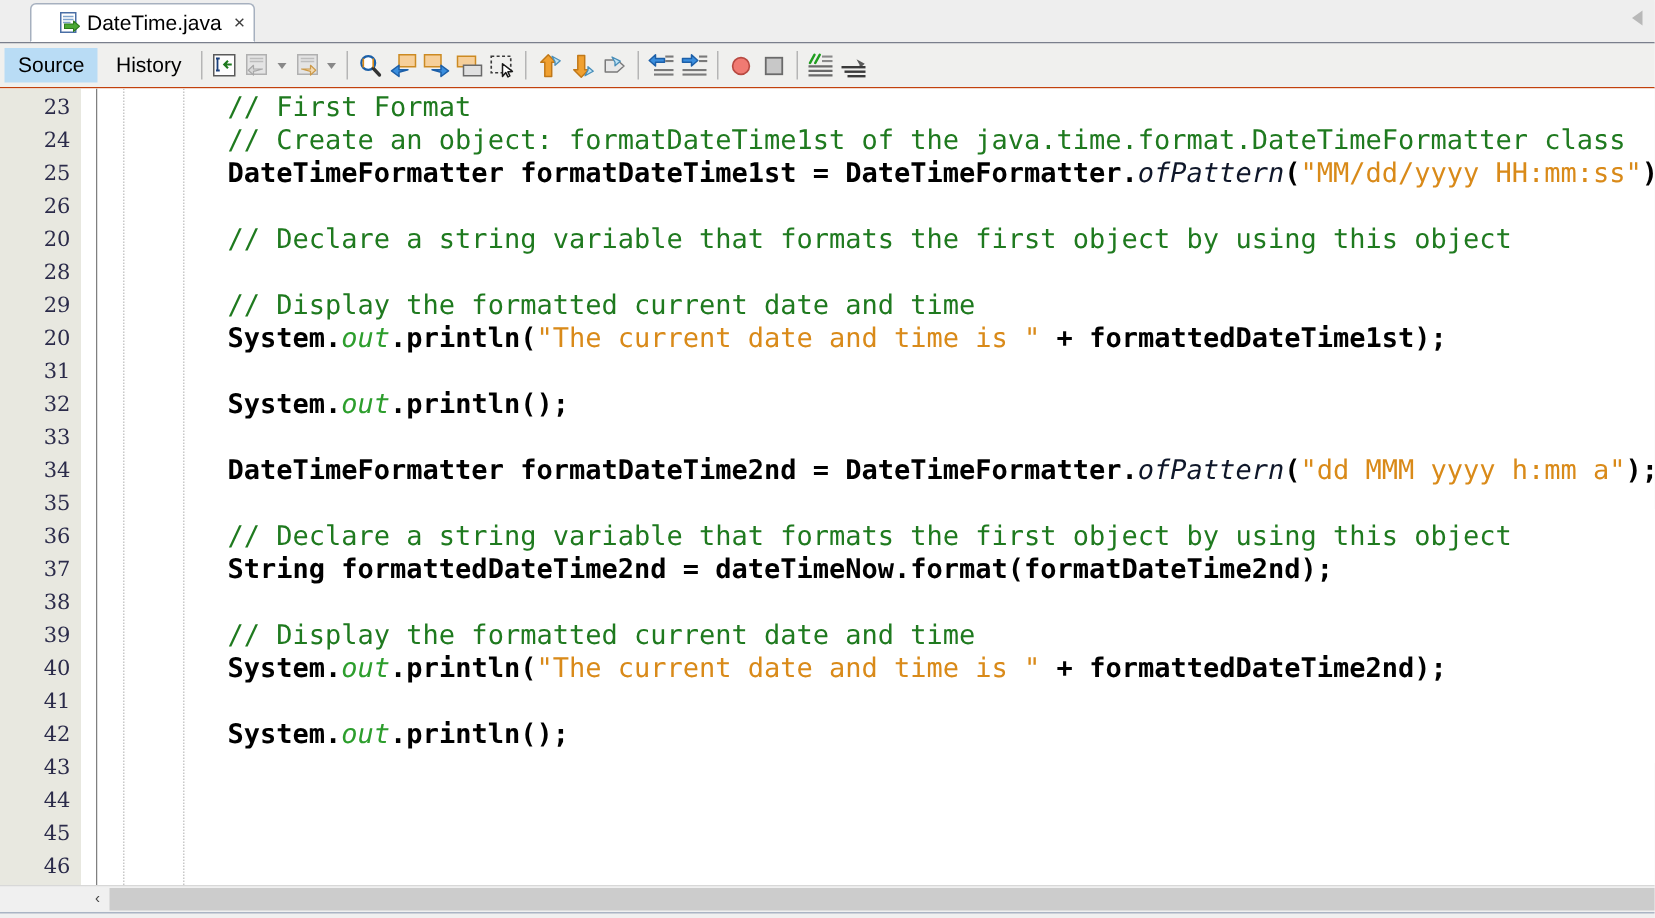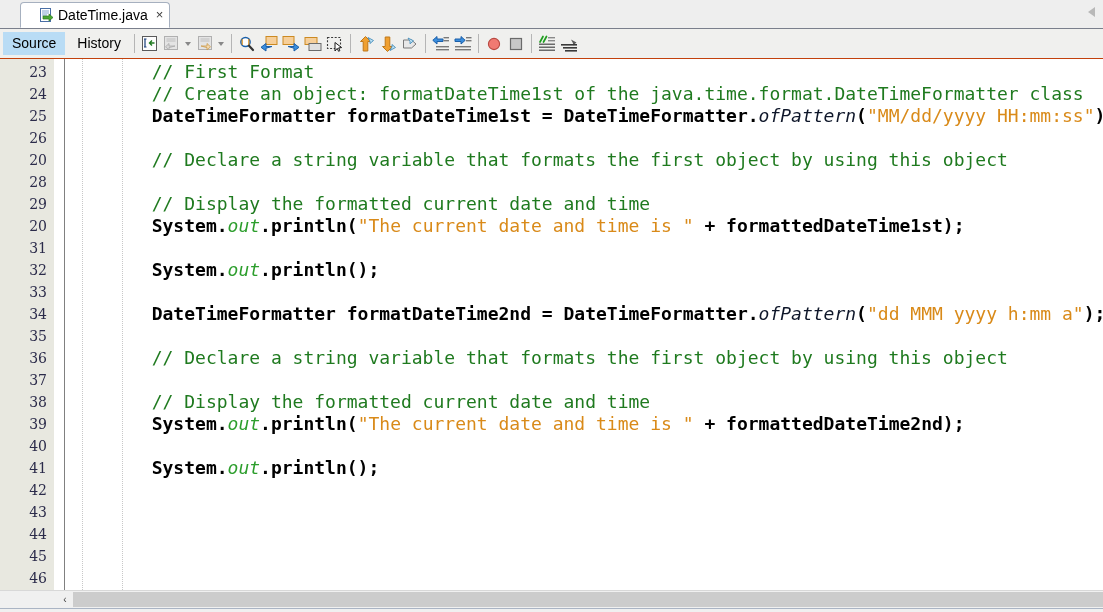--- a/index.html
+++ b/index.html
@@ -473,20 +473,21 @@
         <div class="code-line"><span class="tok-cm">        // Declare a string variable that formats the first object by using this object</span></div>
         <div class="code-line"><span class="tok-pl"></span></div>
         <div class="code-line"><span class="tok-cm">        // Display the formatted current date and time</span></div>
         <div class="code-line"><span class="tok-pl">        System.</span><span class="tok-fld">out</span><span class="tok-pl">.println(</span><span class="tok-str">"The current date and time is "</span><span class="tok-pl"> + formattedDateTime1st);</span></div>
         <div class="code-line"><span class="tok-pl"></span></div>
         <div class="code-line"><span class="tok-pl">        System.</span><span class="tok-fld">out</span><span class="tok-pl">.println();</span></div>
         <div class="code-line"><span class="tok-pl"></span></div>
         <div class="code-line"><span class="tok-pl">        DateTimeFormatter formatDateTime2nd = DateTimeFormatter.</span><span class="tok-mth">ofPattern</span><span class="tok-pl">(</span><span class="tok-str">"dd MMM yyyy h:mm a"</span><span class="tok-pl">);</span></div>
         <div class="code-line"><span class="tok-pl"></span></div>
         <div class="code-line"><span class="tok-cm">        // Declare a string variable that formats the first object by using this object</span></div>
+        <div class="code-line"><span class="tok-pl">        String formattedDateTime2nd = dateTimeNow.format(formatDateTime2nd);</span></div>
         <div class="code-line"><span class="tok-pl"></span></div>
         <div class="code-line"><span class="tok-cm">        // Display the formatted current date and time</span></div>
         <div class="code-line"><span class="tok-pl">        System.</span><span class="tok-fld">out</span><span class="tok-pl">.println(</span><span class="tok-str">"The current date and time is "</span><span class="tok-pl"> + formattedDateTime2nd);</span></div>
         <div class="code-line"><span class="tok-pl"></span></div>
         <div class="code-line"><span class="tok-pl">        System.</span><span class="tok-fld">out</span><span class="tok-pl">.println();</span></div>
         <div class="code-line"><span class="tok-pl"></span></div>
       </div>
   </div>
 
   <div class="hscroll">

